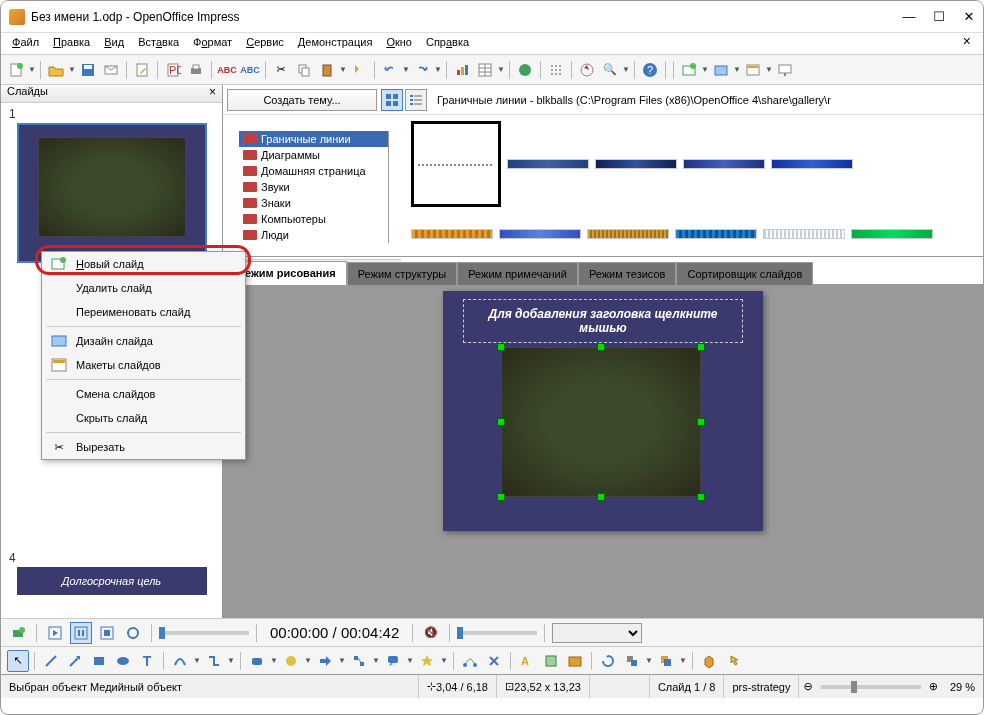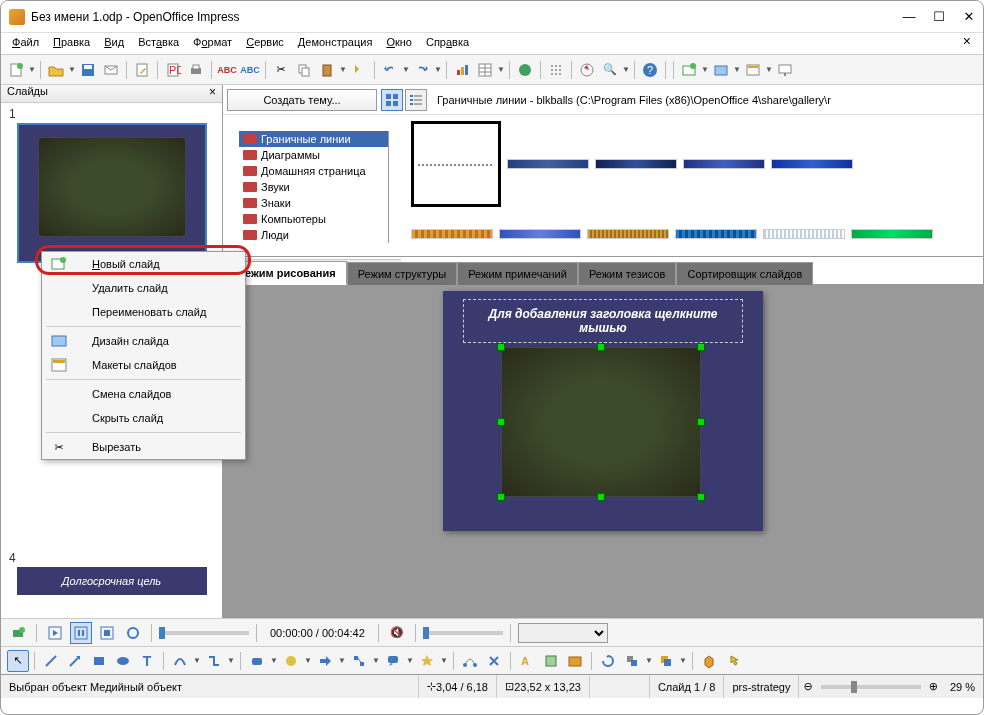--- a/index.html
+++ b/index.html
@@ -21,21 +21,21 @@
 .main-area{display:flex;height:533px}
 .slides-panel{width:222px;border-right:1px solid #999;display:flex;flex-direction:column;background:#fff}
 .slides-header{height:18px;background:linear-gradient(#f8f8f8,#e8e8e8);border-bottom:1px solid #ccc;padding:0 6px;display:flex;}
 .slides-header-close{margin-left:auto;cursor:pointer;font-size:12px}
 .slide-num{font-size:12px;color:#333;margin-bottom:2px}
 .slides-body{flex:1;overflow:hidden;padding:4px 8px}
 .slide-thumb{width:190px;height:140px;background:#3a3a6e;border:2px solid #4080c0;margin:0 auto 8px;position:relative;padding:8px}
 .slide-thumb-game{width:148px;height:100px;margin:4px auto;background:radial-gradient(ellipse at center,#3b4a2a 40%,#2a2a1a);border:1px solid #444;border-radius:4px;position:relative}
 .slide-4{width:190px;height:28px;background:#3a3a6e;margin:0 auto;display:flex;align-items:center;justify-content:center;color:#fff;font-size:10px;font-style:italic}
 .context-menu{position:absolute;left:40px;top:250px;width:205px;background:#f5f5f5;border:1px solid #999;box-shadow:2px 2px 6px rgba(0,0,0,.3);z-index:100}
-.ctx-item{display:flex;align-items:center;padding:4px 8px;cursor:pointer;gap:24px}
+.ctx-item{display:flex;align-items:center;padding:4px 8px;cursor:pointer;gap:8px}
 .ctx-icon{width:18px;height:16px;display:flex;align-items:center;justify-content:center}
 .ctx-sep{height:1px;background:#ccc;margin:2px 4px}
 .ctx-highlight{position:absolute;left:34px;top:244px;width:216px;height:30px;border:3px solid #d02020;border-radius:14px;z-index:101;pointer-events:none}
 .right-area{flex:1;display:flex;flex-direction:column}
 .gallery-top{height:172px;border-bottom:1px solid #999;display:flex;flex-direction:column}
 .gallery-header{height:30px;display:flex;align-items:center;padding:4px;gap:4px;border-bottom:1px solid #ddd}
 .create-theme-btn{width:150px;height:22px;border:1px solid #999;background:linear-gradient(#fff,#eee);cursor:pointer;font-size:11px}
 .view-btns{display:flex;gap:2px}
 .view-btn{width:22px;height:22px;border:1px solid #999;background:#f0f0f0;cursor:pointer;display:flex;align-items:center;justify-content:center}
 .view-btn.active{background:#d0e0f5;border-color:#4080c0}
@@ -56,21 +56,21 @@
 .slide-view{flex:1;background:#999;display:flex;align-items:flex-start;justify-content:center;padding:6px;position:relative;overflow:hidden}
 .slide-main{width:320px;height:240px;background:#3a3a6e;position:relative;box-shadow:2px 2px 6px rgba(0,0,0,.4)}
 .slide-title{position:absolute;top:8px;left:20px;right:20px;height:44px;border:1px dashed #ccc;display:flex;align-items:center;justify-content:center;text-align:center;color:#fff;font-style:italic;font-size:12px;font-weight:bold}
 .slide-img{position:absolute;top:56px;left:58px;width:200px;height:150px;background:radial-gradient(ellipse at center,#3b4a2a 40%,#2a2a1a);border:1px solid #444}
 .handle{position:absolute;width:8px;height:8px;background:#0d0;border:1px solid #060}
 .media-bar{height:28px;border-top:1px solid #ccc;background:#f5f5f5;display:flex;align-items:center;padding:0 6px;gap:4px}
 .media-btn{width:22px;height:22px;border:1px solid transparent;display:flex;align-items:center;justify-content:center;cursor:pointer}
 .media-btn.active{border-color:#4080c0;background:#d0e0f5}
 .media-slider{width:90px;height:4px;background:#ccc;position:relative;cursor:pointer}
 .media-slider::after{content:"";position:absolute;left:0;top:-4px;width:6px;height:12px;background:#4080c0}
-.time-text{font-size:11px;padding:0 6px}
+.time-text{font-size:15px;padding:0 6px}
 .vol-select{width:90px;height:20px;border:1px solid #999}
 .draw-bar{height:28px;border-top:1px solid #ccc;background:#f5f5f5;display:flex;align-items:center;padding:0 6px;gap:2px}
 .statusbar{height:24px;border-top:1px solid #999;background:#f0f0f0;display:flex;align-items:center;font-size:11px}
 .status-cell{padding:0 8px;border-right:1px solid #ccc;height:100%;display:flex;align-items:center}
 .zoom-slider{width:100px;height:4px;background:#ccc;position:relative;margin:0 8px}
 .zoom-slider::after{content:"";position:absolute;left:30%;top:-4px;width:6px;height:12px;background:#888}
 </style>
 </head>
 <body>
 

